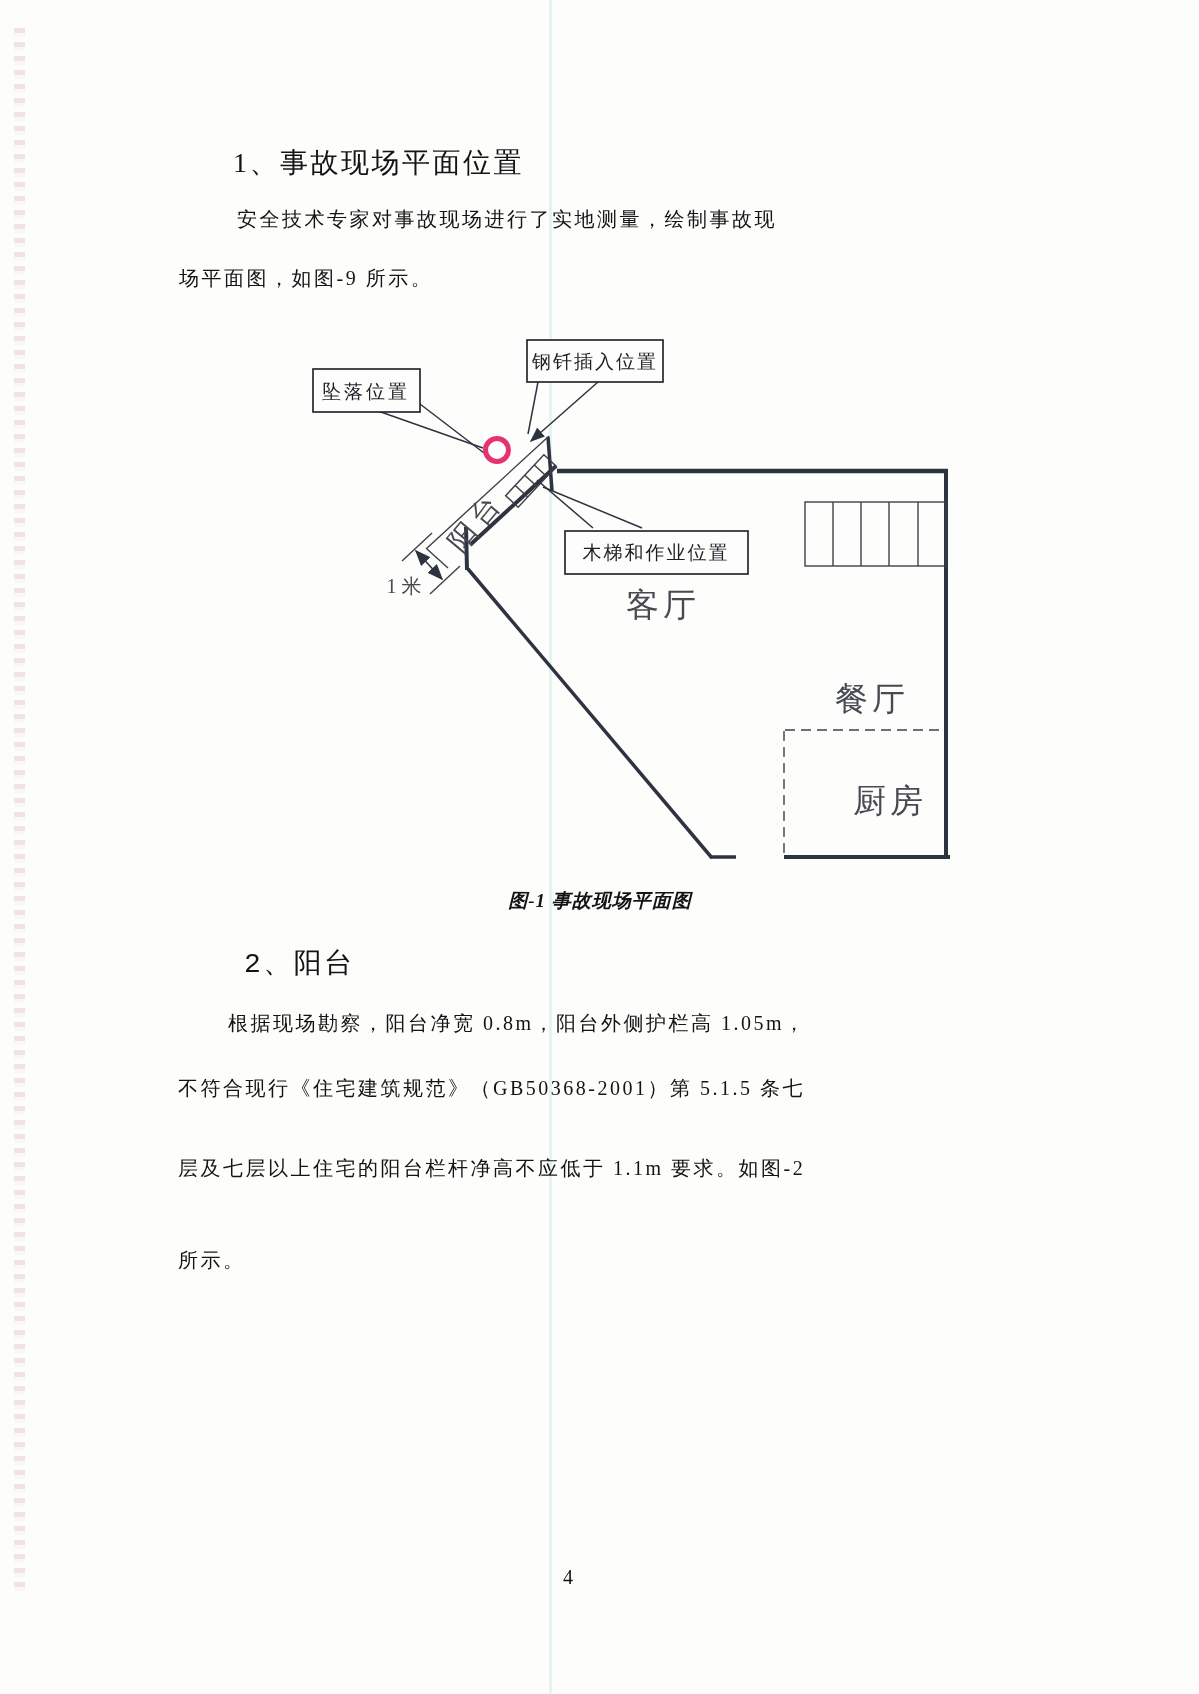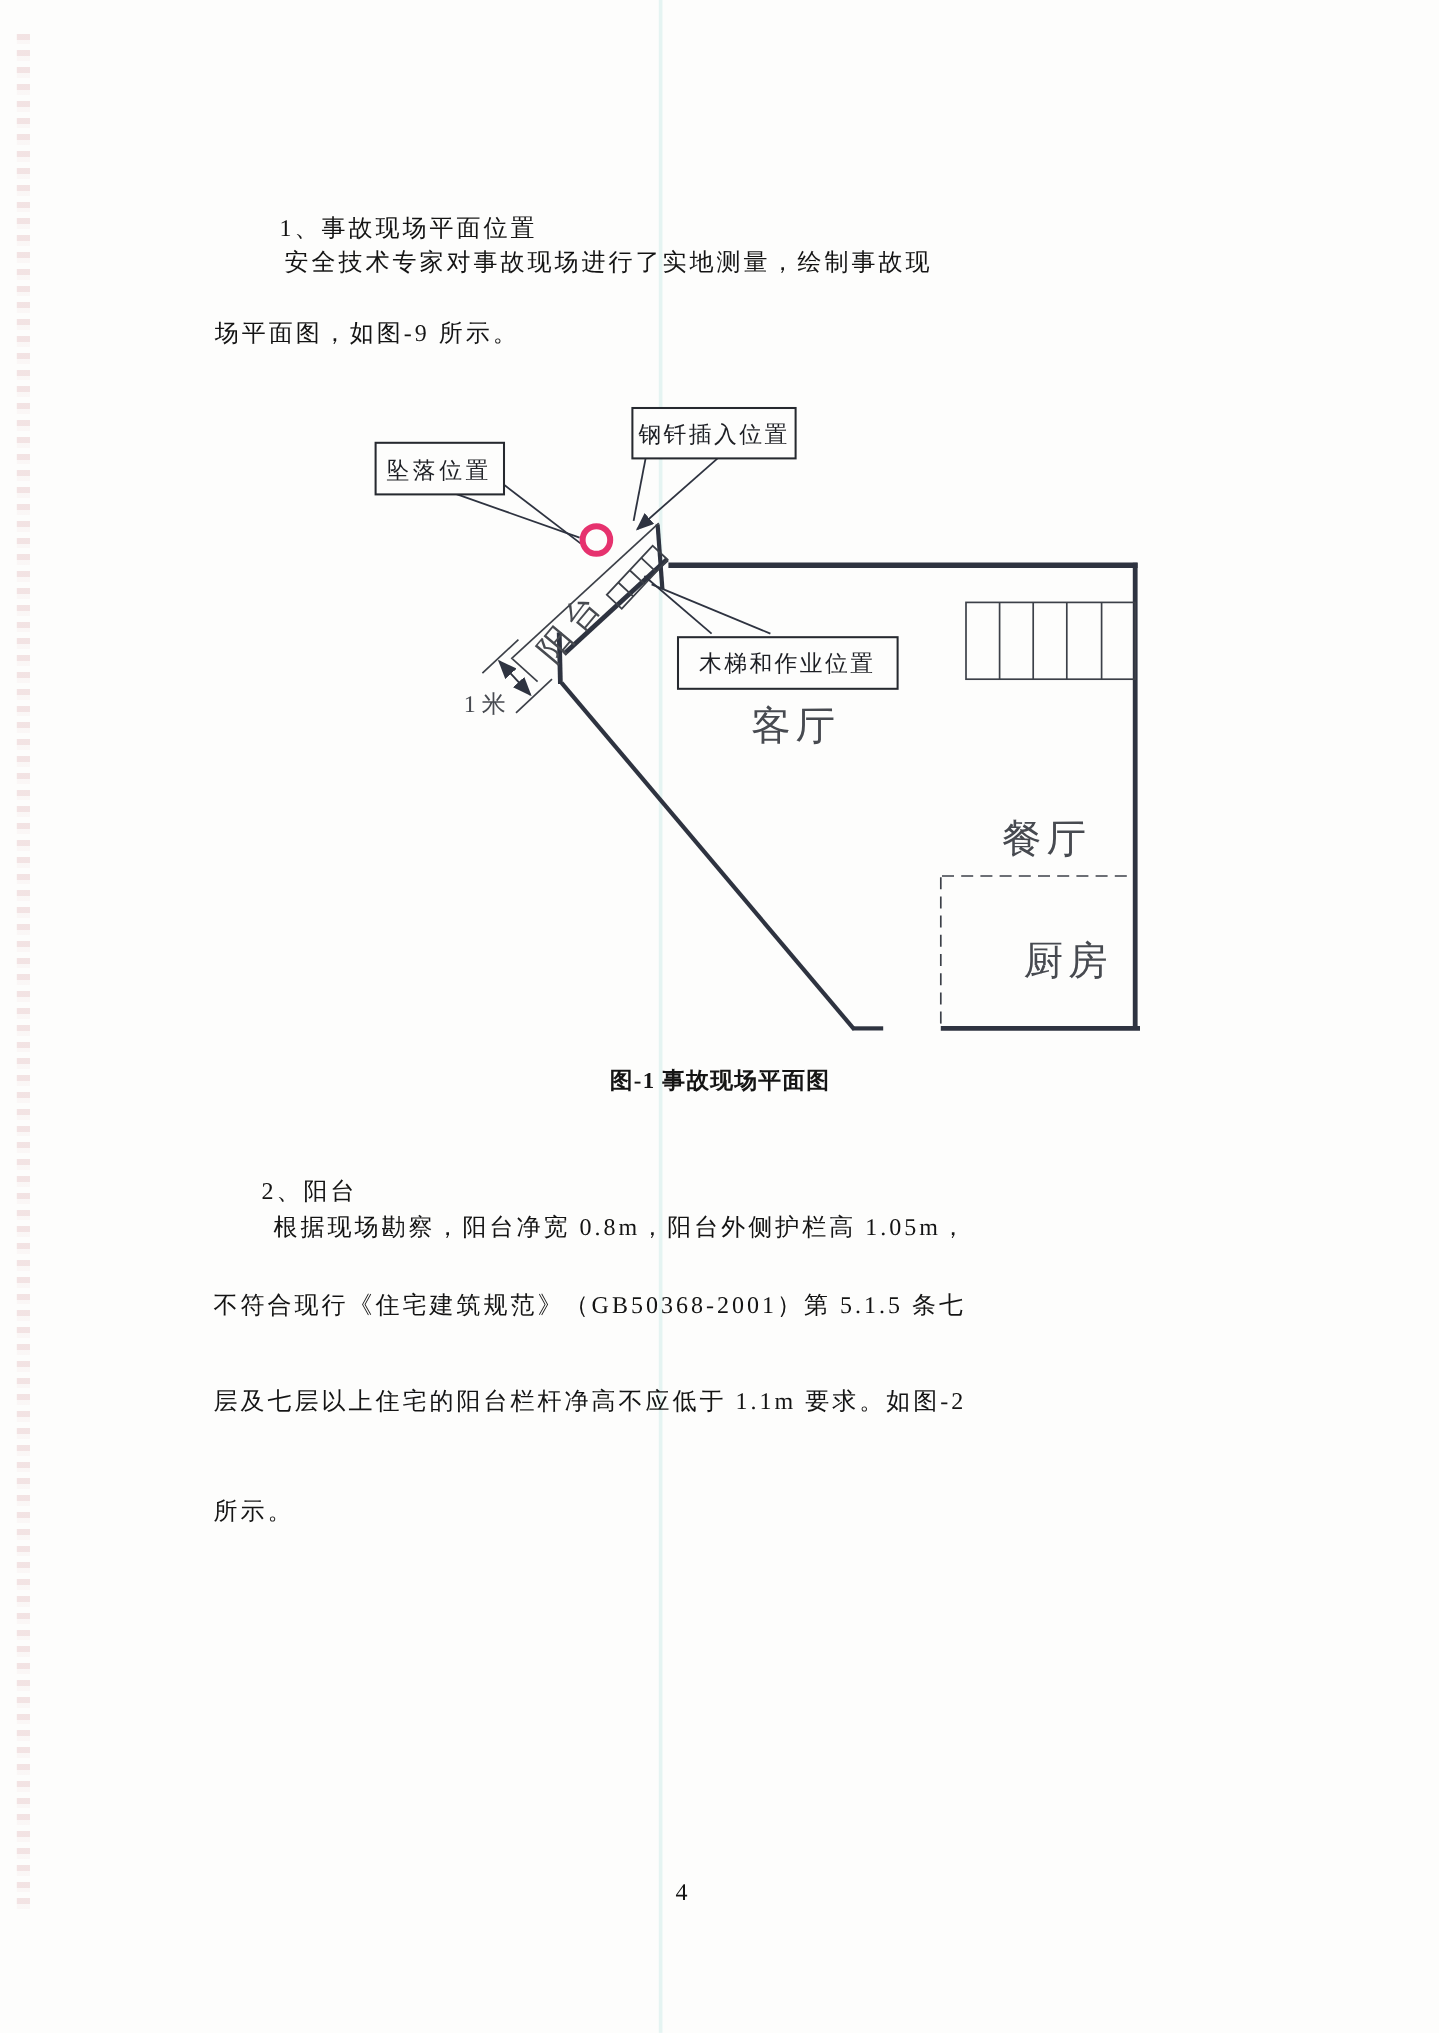--- a/index.html
+++ b/index.html
@@ -3,21 +3,21 @@
 <meta charset="utf-8">
 <style>
   html,body{margin:0;padding:0;}
   body{
     width:1199px;height:1694px;position:relative;
     background:#fdfdfc;overflow:hidden;
     font-family:"Liberation Serif","DejaVu Serif",serif;
     color:#141414;
   }
   .txt{position:absolute;white-space:nowrap;line-height:1;font-size:20px;letter-spacing:2.5px;}
-  .heading{font-size:20px;margin-top:32px;}
+  .heading{font-size:28px;}
   .caption{position:absolute;font-size:19px;font-weight:bold;letter-spacing:1px;transform:translateX(-50%);}
   .pagenum{position:absolute;font-size:20px;letter-spacing:0;}
   .scan-noise{
     position:absolute;left:14px;top:28px;width:11px;height:1566px;
     background:repeating-linear-gradient(180deg,rgba(205,135,140,0.22) 0 5px,rgba(205,135,140,0.05) 5px 9px,transparent 9px 14px);
     pointer-events:none;
   }
   .fold-line{
     position:absolute;left:549px;top:0;width:3px;height:1694px;
     background:rgba(188,228,226,0.38);pointer-events:none;
@@ -94,21 +94,21 @@
   <text x="656" y="559" font-size="19" letter-spacing="2" text-anchor="middle" class="boxlabel">木梯和作业位置</text>
 
   <text x="476" y="531" font-size="28" letter-spacing="6" text-anchor="middle" transform="rotate(-50 476 522)" class="roomlabel">阳台</text>
   <text x="663" y="616" font-size="33" letter-spacing="4" text-anchor="middle" class="roomlabel">客厅</text>
   <text x="872" y="710" font-size="33" letter-spacing="4" text-anchor="middle" class="roomlabel">餐厅</text>
   <text x="890" y="812" font-size="33" letter-spacing="4" text-anchor="middle" class="roomlabel">厨房</text>
 
   <circle cx="497" cy="450" r="11.5" fill="none" stroke-width="5" stroke="#e6326e"></circle>
 </svg>
 
-<div class="caption" style="left:600px;top:888px;">图-1 事故现场平面图</div>
+<div class="caption" style="left:600px;top:888px;font-style:italic;">图-1 事故现场平面图</div>
 
-<div class="txt heading" style="left:218px;top:951px;">2、阳台</div>
+<div class="txt heading" style="left:244px;top:951px;font-family:Liberation Mono, monospace;">2、阳台</div>
 <div class="txt" style="left:228px;top:1013px;">根据现场勘察，阳台净宽 0.8m，阳台外侧护栏高 1.05m，</div>
 <div class="txt" style="left:178px;top:1078px;">不符合现行《住宅建筑规范》（GB50368-2001）第 5.1.5 条七</div>
 <div class="txt" style="left:178px;top:1158px;">层及七层以上住宅的阳台栏杆净高不应低于 1.1m 要求。如图-2</div>
 <div class="txt" style="left:178px;top:1206px;margin-top:44px;">所示。</div>
 
 <div class="pagenum" style="left:563px;top:1566px;">4</div>
 
 </body></html>

